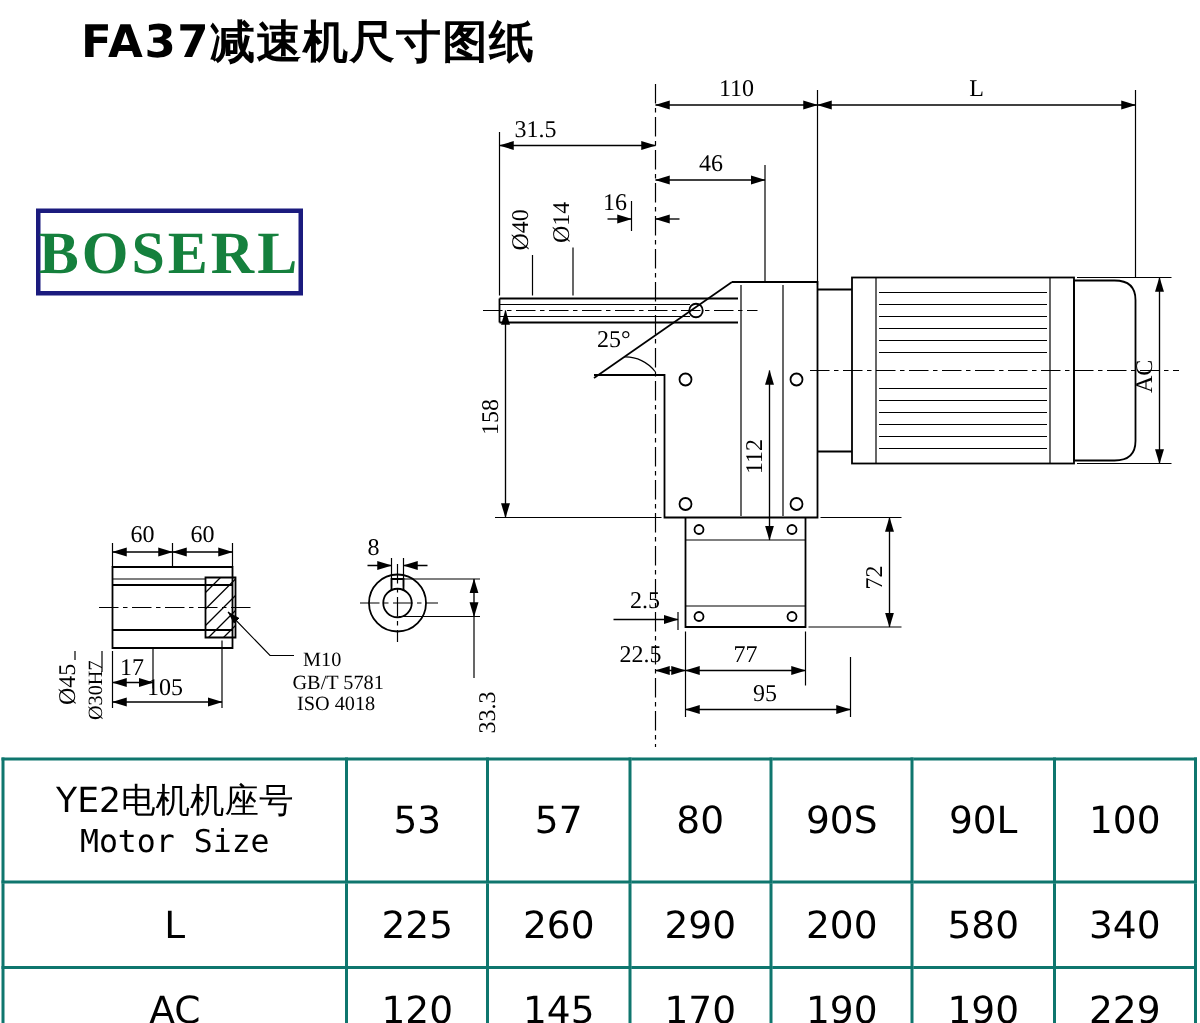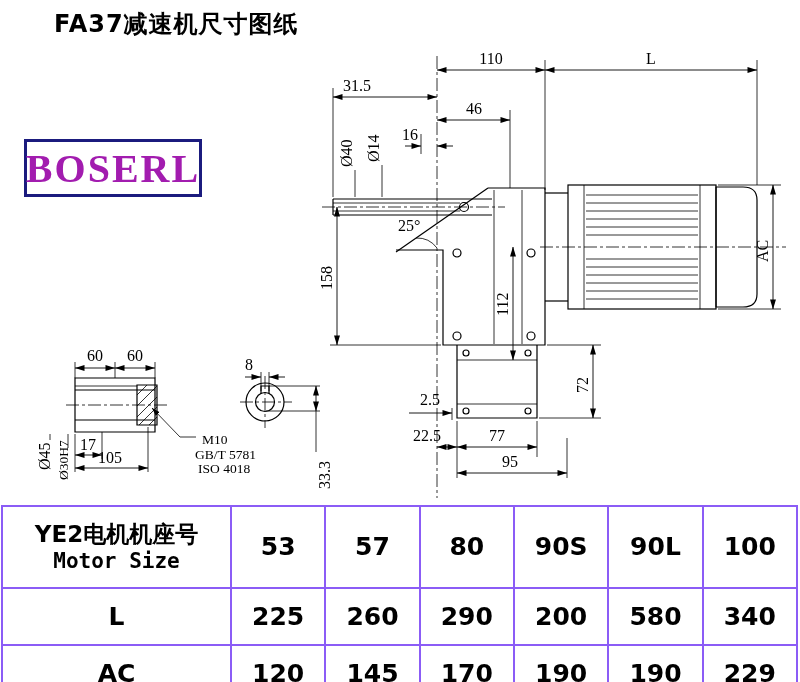--- a/index.html
+++ b/index.html
@@ -1,35 +1,35 @@
 <!DOCTYPE html>
 <html><head>
 <meta charset="utf-8">
 <style>
   * { margin:0; padding:0; box-sizing:border-box; }
   html,body { width:800px; height:682px; background:#ffffff; }
   .page { position:relative; width:800px; height:682px; background:#fff; overflow:hidden;
           font-family:"Liberation Serif", serif; color:#000; }
   .title { position:absolute; left:54px; top:8px; font-family:"DejaVu Sans", sans-serif;
-           font-weight:bold; font-size:24px; letter-spacing:1px; color:#000; }
+           font-weight:bold; font-size:30px; letter-spacing:1px; color:#000; }
   .logo { position:absolute; left:24px; top:139px; width:178px; height:58px;
           border:3px solid #1b1b7e; background:#fff; display:flex; align-items:center; justify-content:center; }
   .logo span { font-family:"Liberation Serif", serif; font-weight:bold; font-size:40px;
-               color:#a21caf; letter-spacing:2px; }
+               color:#15803d; letter-spacing:2px; }
   svg.drawing { position:absolute; left:0; top:0; }
   .ol   { stroke:#000; stroke-width:1.2; fill:none; }
   .thin { stroke:#000; stroke-width:0.8; fill:none; }
   .cl   { stroke:#000; stroke-width:0.8; fill:none; stroke-dasharray:13 3 3 3; }
   .dim  { stroke:#000; stroke-width:0.9; fill:none; }
   .dimtxt   { font-family:"Liberation Serif", serif; font-size:16px; fill:#000; }
   .dimtxt-s { font-size:13.5px; }
   .spec-table { position:absolute; left:1px; top:505px; width:797px; border-collapse:collapse;
                 table-layout:fixed; background:#fff; }
-  .spec-table th, .spec-table td { border:2px solid #8b5cf6; text-align:center; vertical-align:middle;
-      font-family:"DejaVu Sans", sans-serif; font-size:25px; font-weight:bold; color:#000; padding:13px; }
+  .spec-table th, .spec-table td { border:2px solid #0f766e; text-align:center; vertical-align:middle;
+      font-family:"DejaVu Sans", sans-serif; font-size:25px; font-weight:normal; color:#000; padding:13px; }
   tr.header-row { height:62px; }
   tr.data-row   { height:38px; }
   .hdr-cn { font-size:23px; line-height:1.25; }
   .hdr-en { font-size:21px; font-family:"DejaVu Sans Mono", monospace; line-height:1.2;text-align:center; }
 </style>
 </head>
 <body>
 
 <div class="page">
 

